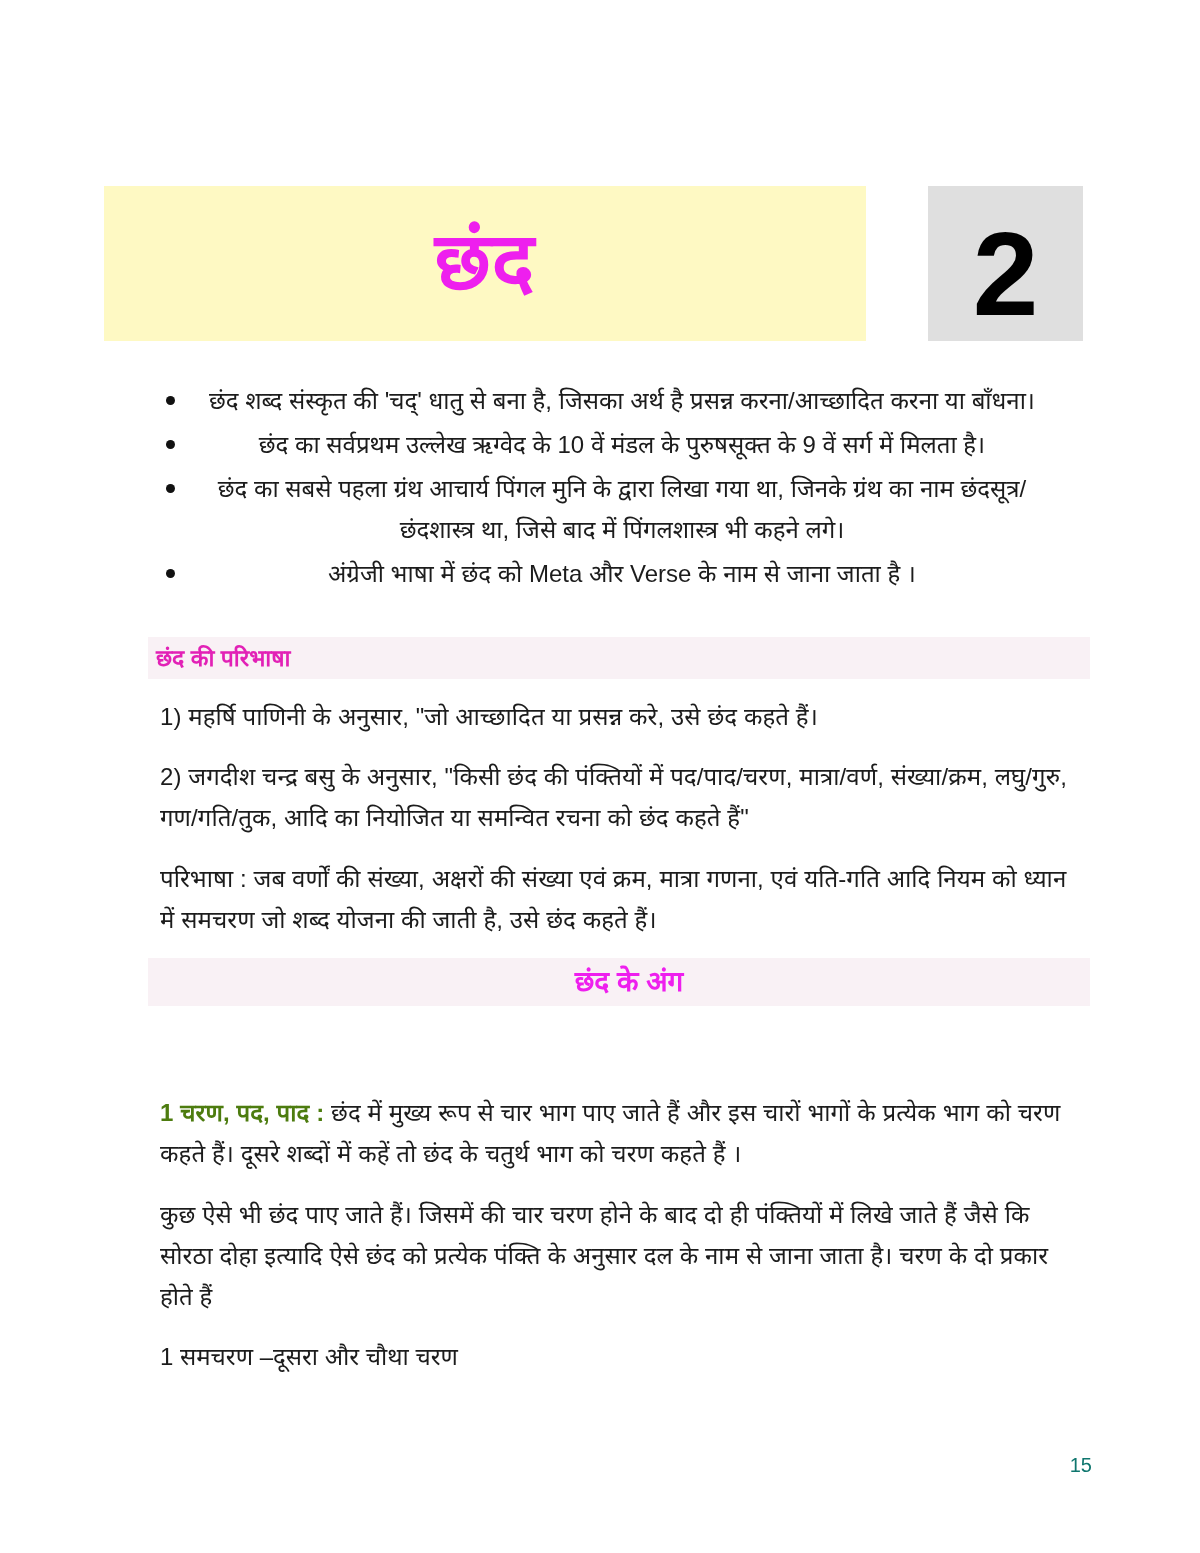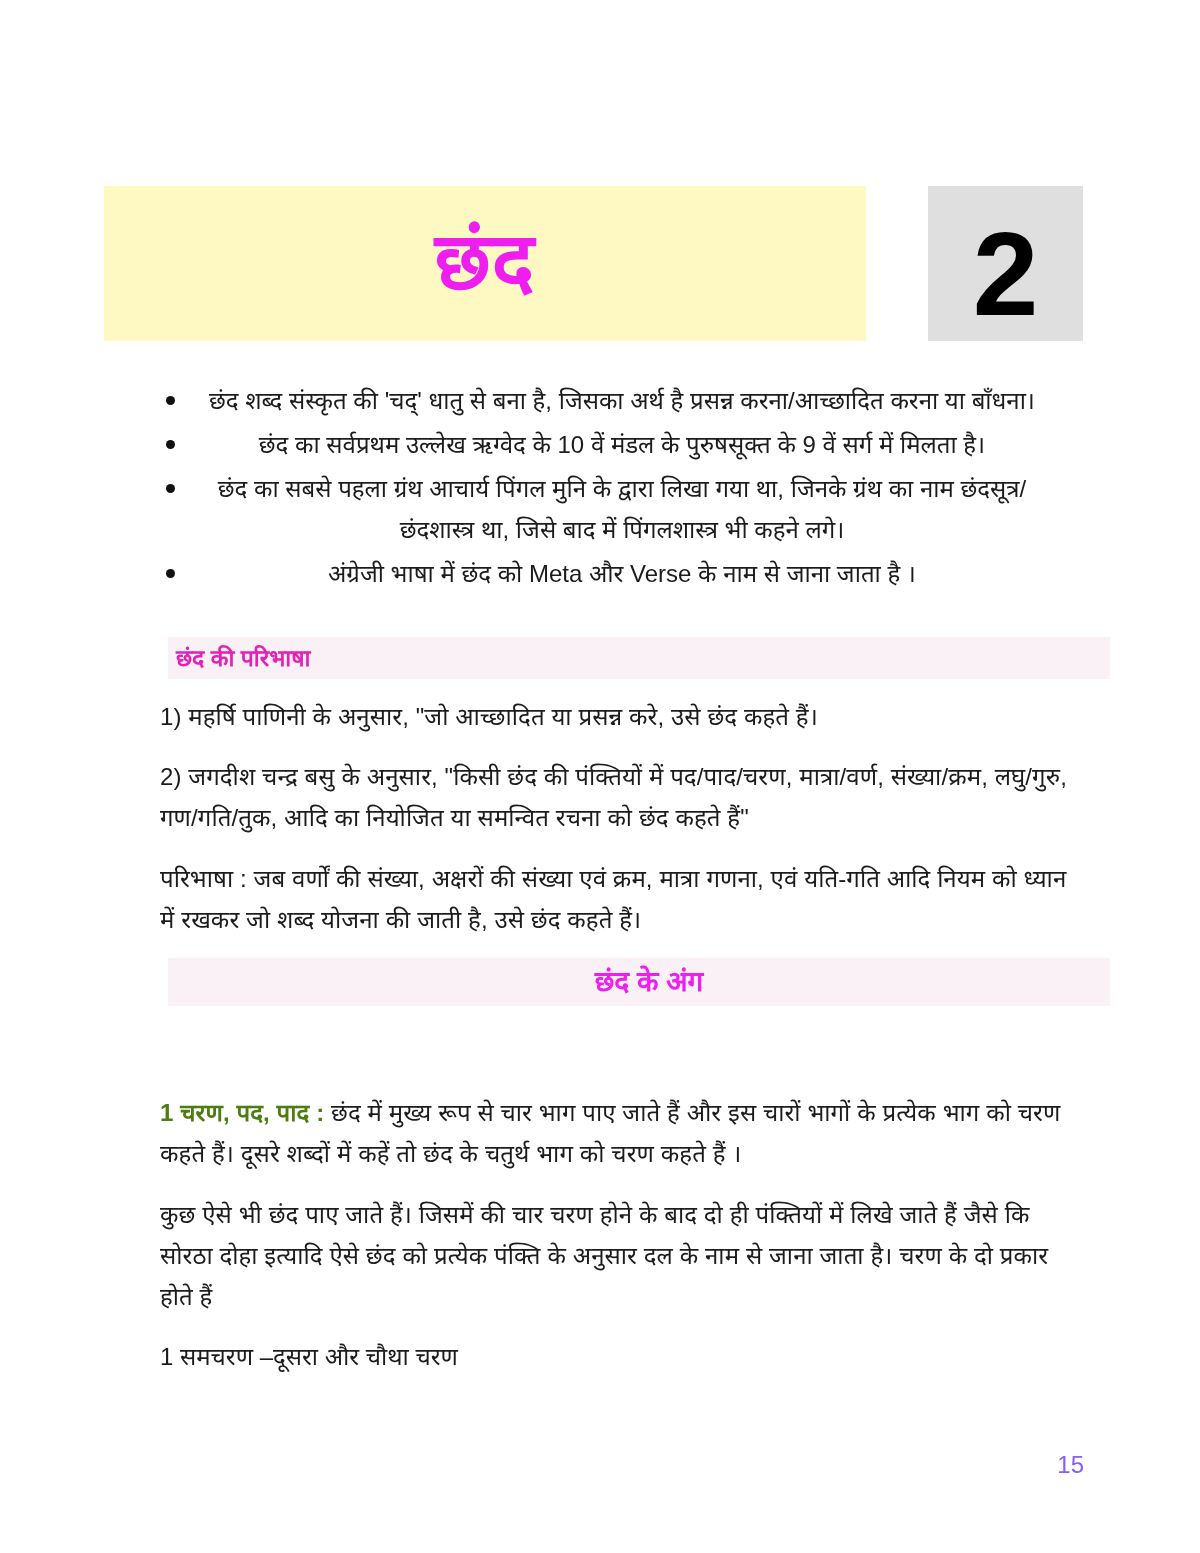--- a/index.html
+++ b/index.html
@@ -103,21 +103,20 @@
     background: #111111;
     border-radius: 50%;
   }
 
   
   .band {
     position: absolute;
     left: 148px;
     width: 942px;
     background: #f9f1f5;
-    margin-left: 20px;
   }
   .band-left {
     top: 637px;
     height: 42px;
   }
   .band-left .band-title {
     position: absolute;
     left: 8px;
     top: 3px;
     color: #e221b6;
@@ -162,24 +161,24 @@
     font-size: 24px;
     line-height: 40px;
     color: #1c1c1c;
   }
   .two-col .col-left { left: 0; }
   .two-col .col-right { left: 476px; }
 
   
   .page-number {
     position: absolute;
-    right: 116px;
+    right: 108px;
     top: 1450px;
-    font-size: 24px;
-    color: #8b5cf6;
+    font-size: 20px;
+    color: #0f766e;
     line-height: 30px;
   }
 </style>
 </head>
 <body>
 
 <div class="page">
 
   <div class="header-row">
     <div class="title-band">
@@ -210,21 +209,21 @@
   </div>
 
   <div class="band band-left">
     <div class="band-title">छंद की परिभाषा</div>
   </div>
 
   <div class="para" style="left:160px; top:696px; width:900px;">1) महर्षि पाणिनी के अनुसार, "जो आच्छादित या प्रसन्न करे, उसे छंद कहते हैं।</div>
 
   <div class="para" style="left:160px; top:756px; width:920px;">2) जगदीश चन्द्र बसु के अनुसार, "किसी छंद की पंक्तियों में पद/पाद/चरण, मात्रा/वर्ण, संख्या/क्रम, लघु/गुरु, गण/गति/तुक, आदि का नियोजित या समन्वित रचना को छंद कहते हैं"</div>
 
-  <div class="para" style="left:160px; top:858px; width:910px;">परिभाषा : जब वर्णों की संख्या, अक्षरों की संख्या एवं क्रम, मात्रा गणना, एवं यति-गति आदि नियम को ध्यान में रखकर जो शब्द योजना की जाती है, उसे छंद कहते हैं।</div>
+  <div class="para" style="left:160px; top:858px; width:910px;">परिभाषा : जब वर्णों की संख्या, अक्षरों की संख्या एवं क्रम, मात्रा गणना, एवं यति-गति आदि नियम को ध्यान में समचरण जो शब्द योजना की जाती है, उसे छंद कहते हैं।</div>
 
   <div class="band band-center">
     <div class="band-title">छंद के अंग</div>
   </div>
 
 
   <div class="para" style="left:160px; top:1092px; width:918px;">
     <span class="pink-bold">1 चरण, पद, पाद :</span><span> छंद में मुख्य रूप से चार भाग पाए जाते हैं और इस चारों भागों के प्रत्येक भाग को चरण कहते हैं। दूसरे शब्दों में कहें तो छंद के चतुर्थ भाग को चरण कहते हैं ।</span>
   </div>
 

